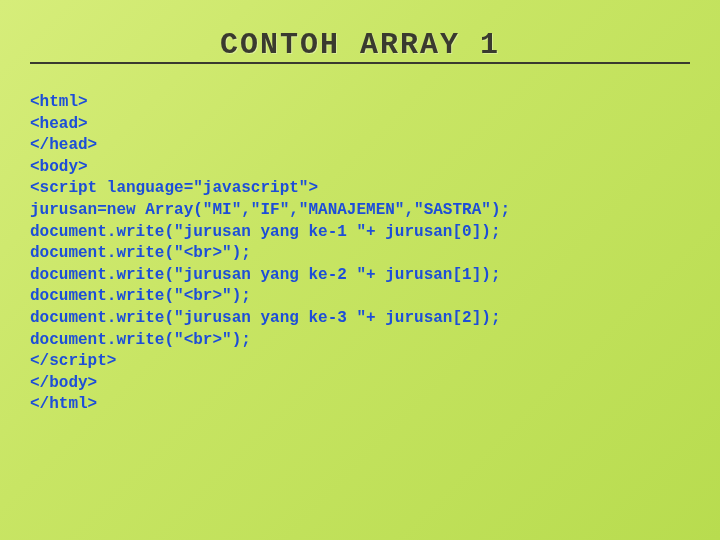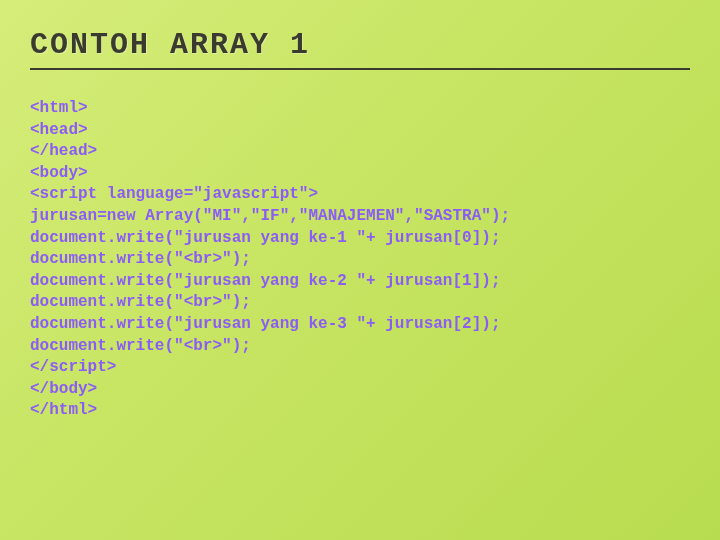--- a/index.html
+++ b/index.html
@@ -14,28 +14,28 @@
     font-family: "Courier New", Courier, monospace;
     box-sizing: border-box;
     padding: 28px 30px 0 30px;
   }
   .title {
     font-size: 30px;
     font-weight: bold;
     letter-spacing: 2px;
     color: #3a3a2f;
     border-bottom: 2px solid #3a3a2f;
-    padding-bottom: 6px;
     margin-bottom: 28px;
     text-shadow: 1px 1px 0 rgba(255,255,255,0.3);
+    text-align: center;
   }
   .code {
     font-size: 16px;
     font-weight: bold;
-    color: #8b5cf6;
+    color: #1d4ed8;
     line-height: 1.35;
     white-space: pre;
     font-family: "Courier New", Courier, monospace;
   }
 </style>
 </head>
 <body>
 
 <div class="title">CONTOH ARRAY 1</div>
 

